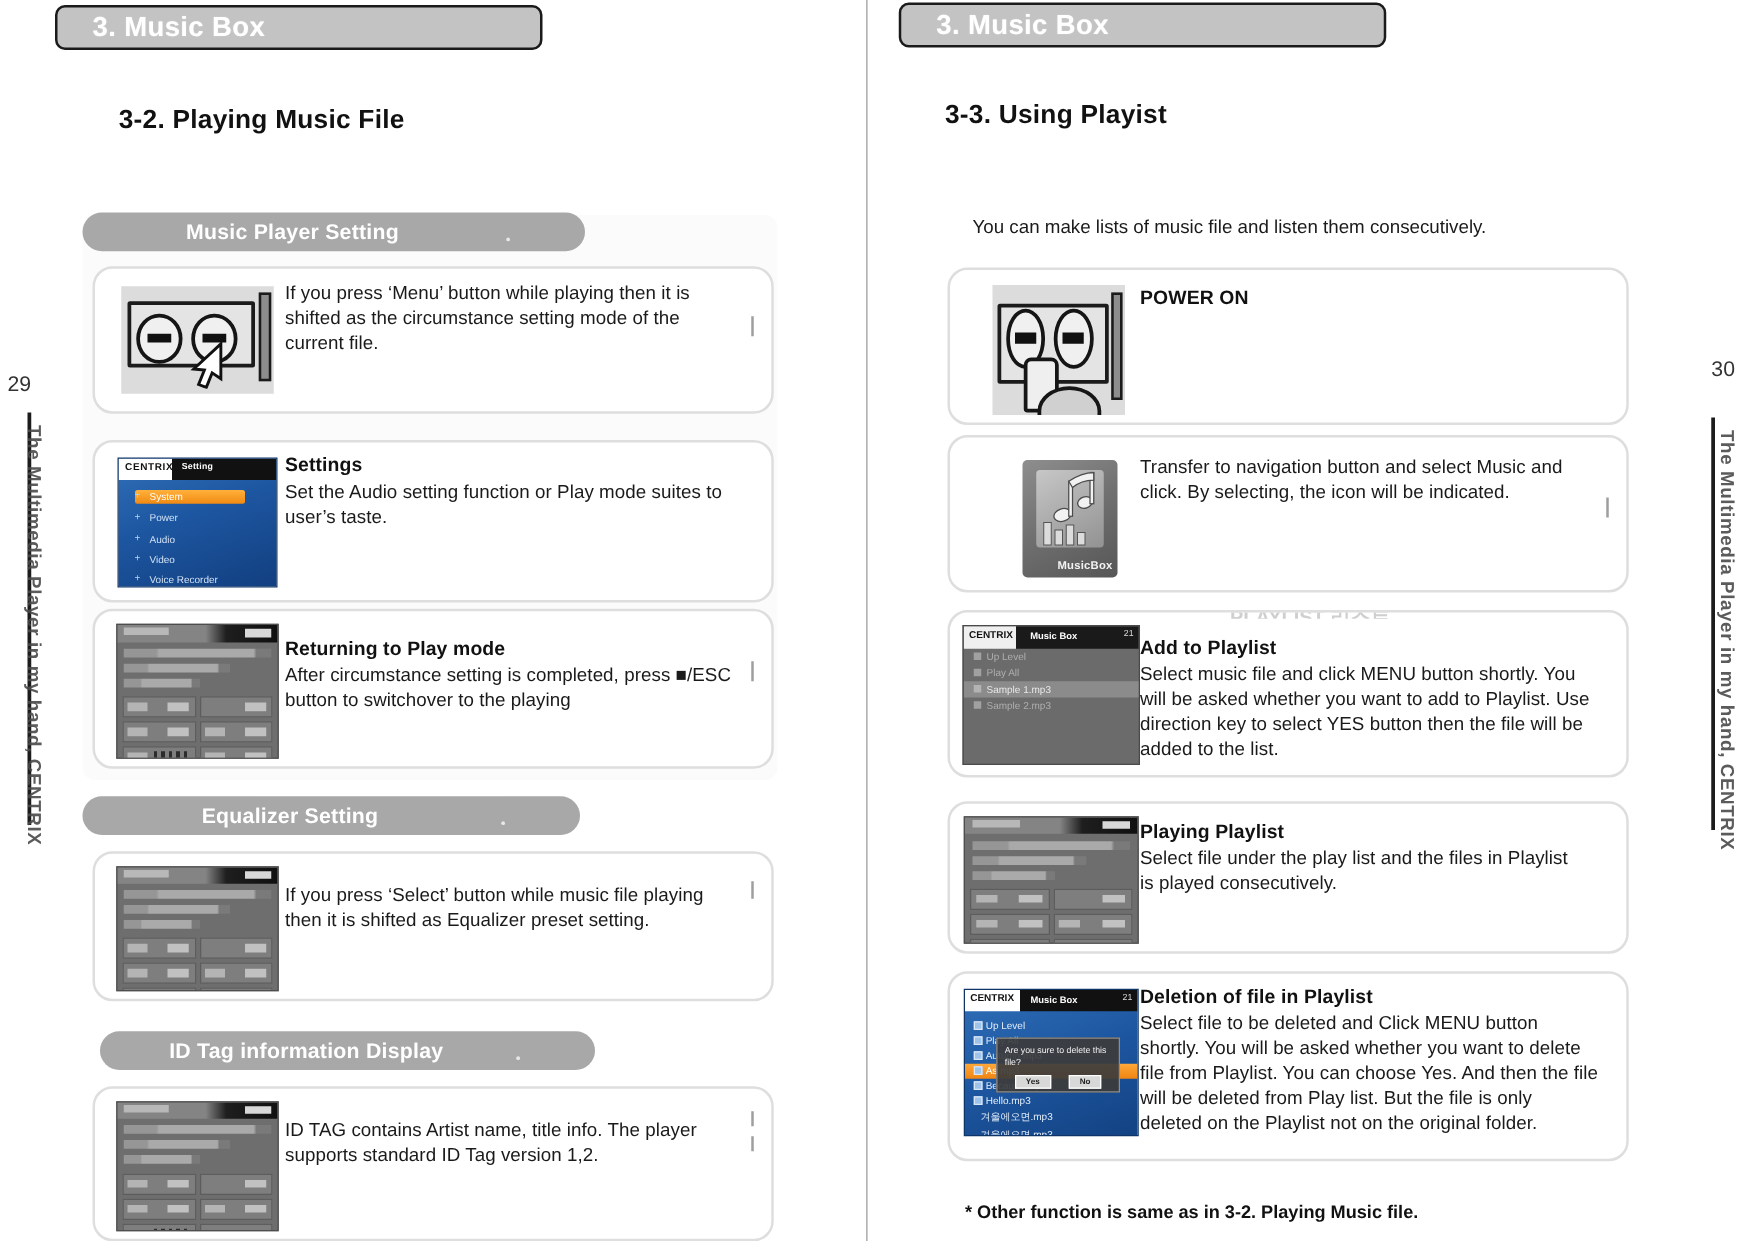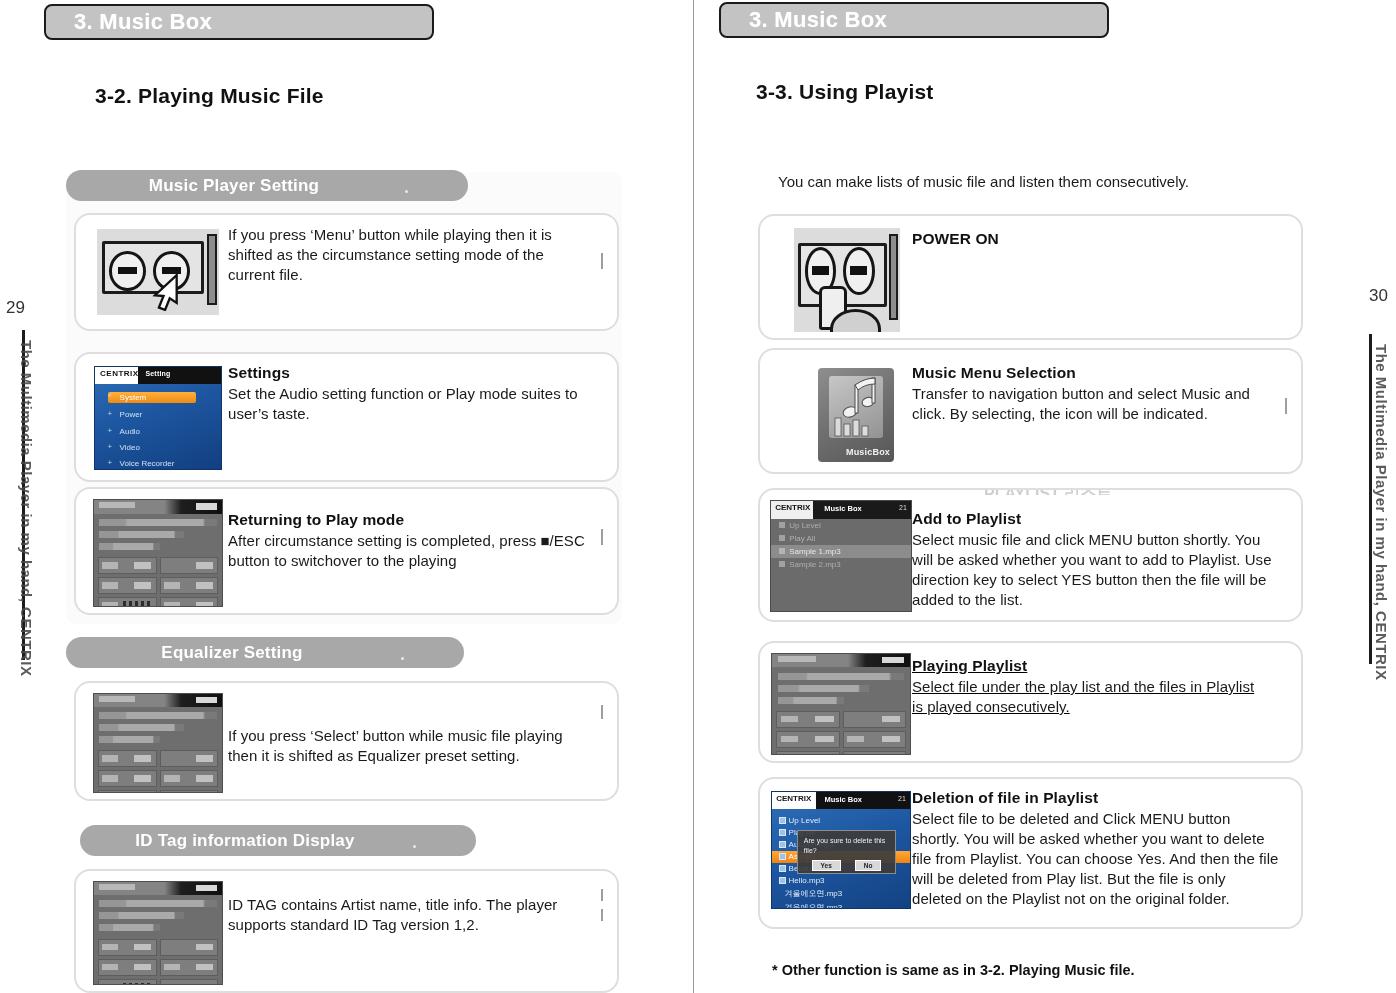--- a/index.html
+++ b/index.html
@@ -471,21 +471,21 @@
                 <i class="lab"></i>
                 <i class="val"></i>
               </div>
             <div class="cell"></div>
             <div class="cell"></div>
 
           </div>
 
         </div>
       </div>
-      <div class="body" style="padding-right:22px; padding-top:4px;margin-top:37px;">
+      <div class="body" style="padding-right:22px; padding-top:22px;">
         <p class="no-title">If you press ‘Select’ button while music file playing then it is shifted as Equalizer preset setting.</p>
       </div>
       <div class="ghost-mark" style="top:22px; height:14px;"></div>
     </div>
 
     <div class="group-cap" style="left:80px; top:825px; width:396px;">
       <span class="lbl">ID Tag information Display</span>
       <span class="dot"></span>
     </div>
 
@@ -586,21 +586,20 @@
               <rect x="17" y="50" width="6" height="18"></rect>
               <rect x="26" y="56" width="6" height="12"></rect>
               <rect x="35" y="52" width="6" height="16"></rect>
               <rect x="44" y="58" width="6" height="10"></rect>
             </g>
           </svg>
           <div class="label">MusicBox</div>
         </div>
       </div>
       <div class="body" style="padding-right:22px; padding-top:14px;">
-        <h4>Music Menu Selection</h4>
         <p>Transfer to navigation button and select Music and click. By selecting, the icon will be indicated.</p>
       </div>
       <div class="ghost-mark" style="top:48px; height:16px;"></div>
     </div>
 
     <div class="card" style="left:64px; top:488px; width:545px; height:134px;">
       <div class="thumb-wrap" style="width:152px; padding:10px 0 0 10px;">
         <div class="lcd-gray-list" style="width:142px;height:112px;">
           <div class="hdr">
             <span class="brand">CENTRIX</span>
@@ -650,21 +649,21 @@
               </div>
             <div class="cell">
                 <i class="bars"></i>
               </div>
             <div class="cell"></div>
 
           </div>
 
         </div>
       </div>
-      <div class="body" style="padding-right:38px; padding-top:14px;text-decoration:underline;">
+      <div class="body" style="padding-right:38px; padding-top:14px;">
         <h4>Playing  Playlist</h4>
         <p>Select file under the play list and the files in Playlist is played consecutively.</p>
       </div>
     </div>
 
     <div class="card" style="left:64px; top:777px; width:545px; height:152px;">
       <div class="thumb-wrap" style="width:152px; padding:12px 0 0 10px;">
         <div class="lcd-list" style="width:140px;height:118px;">
           <div class="hdr">
             <span class="brand">CENTRIX</span>

